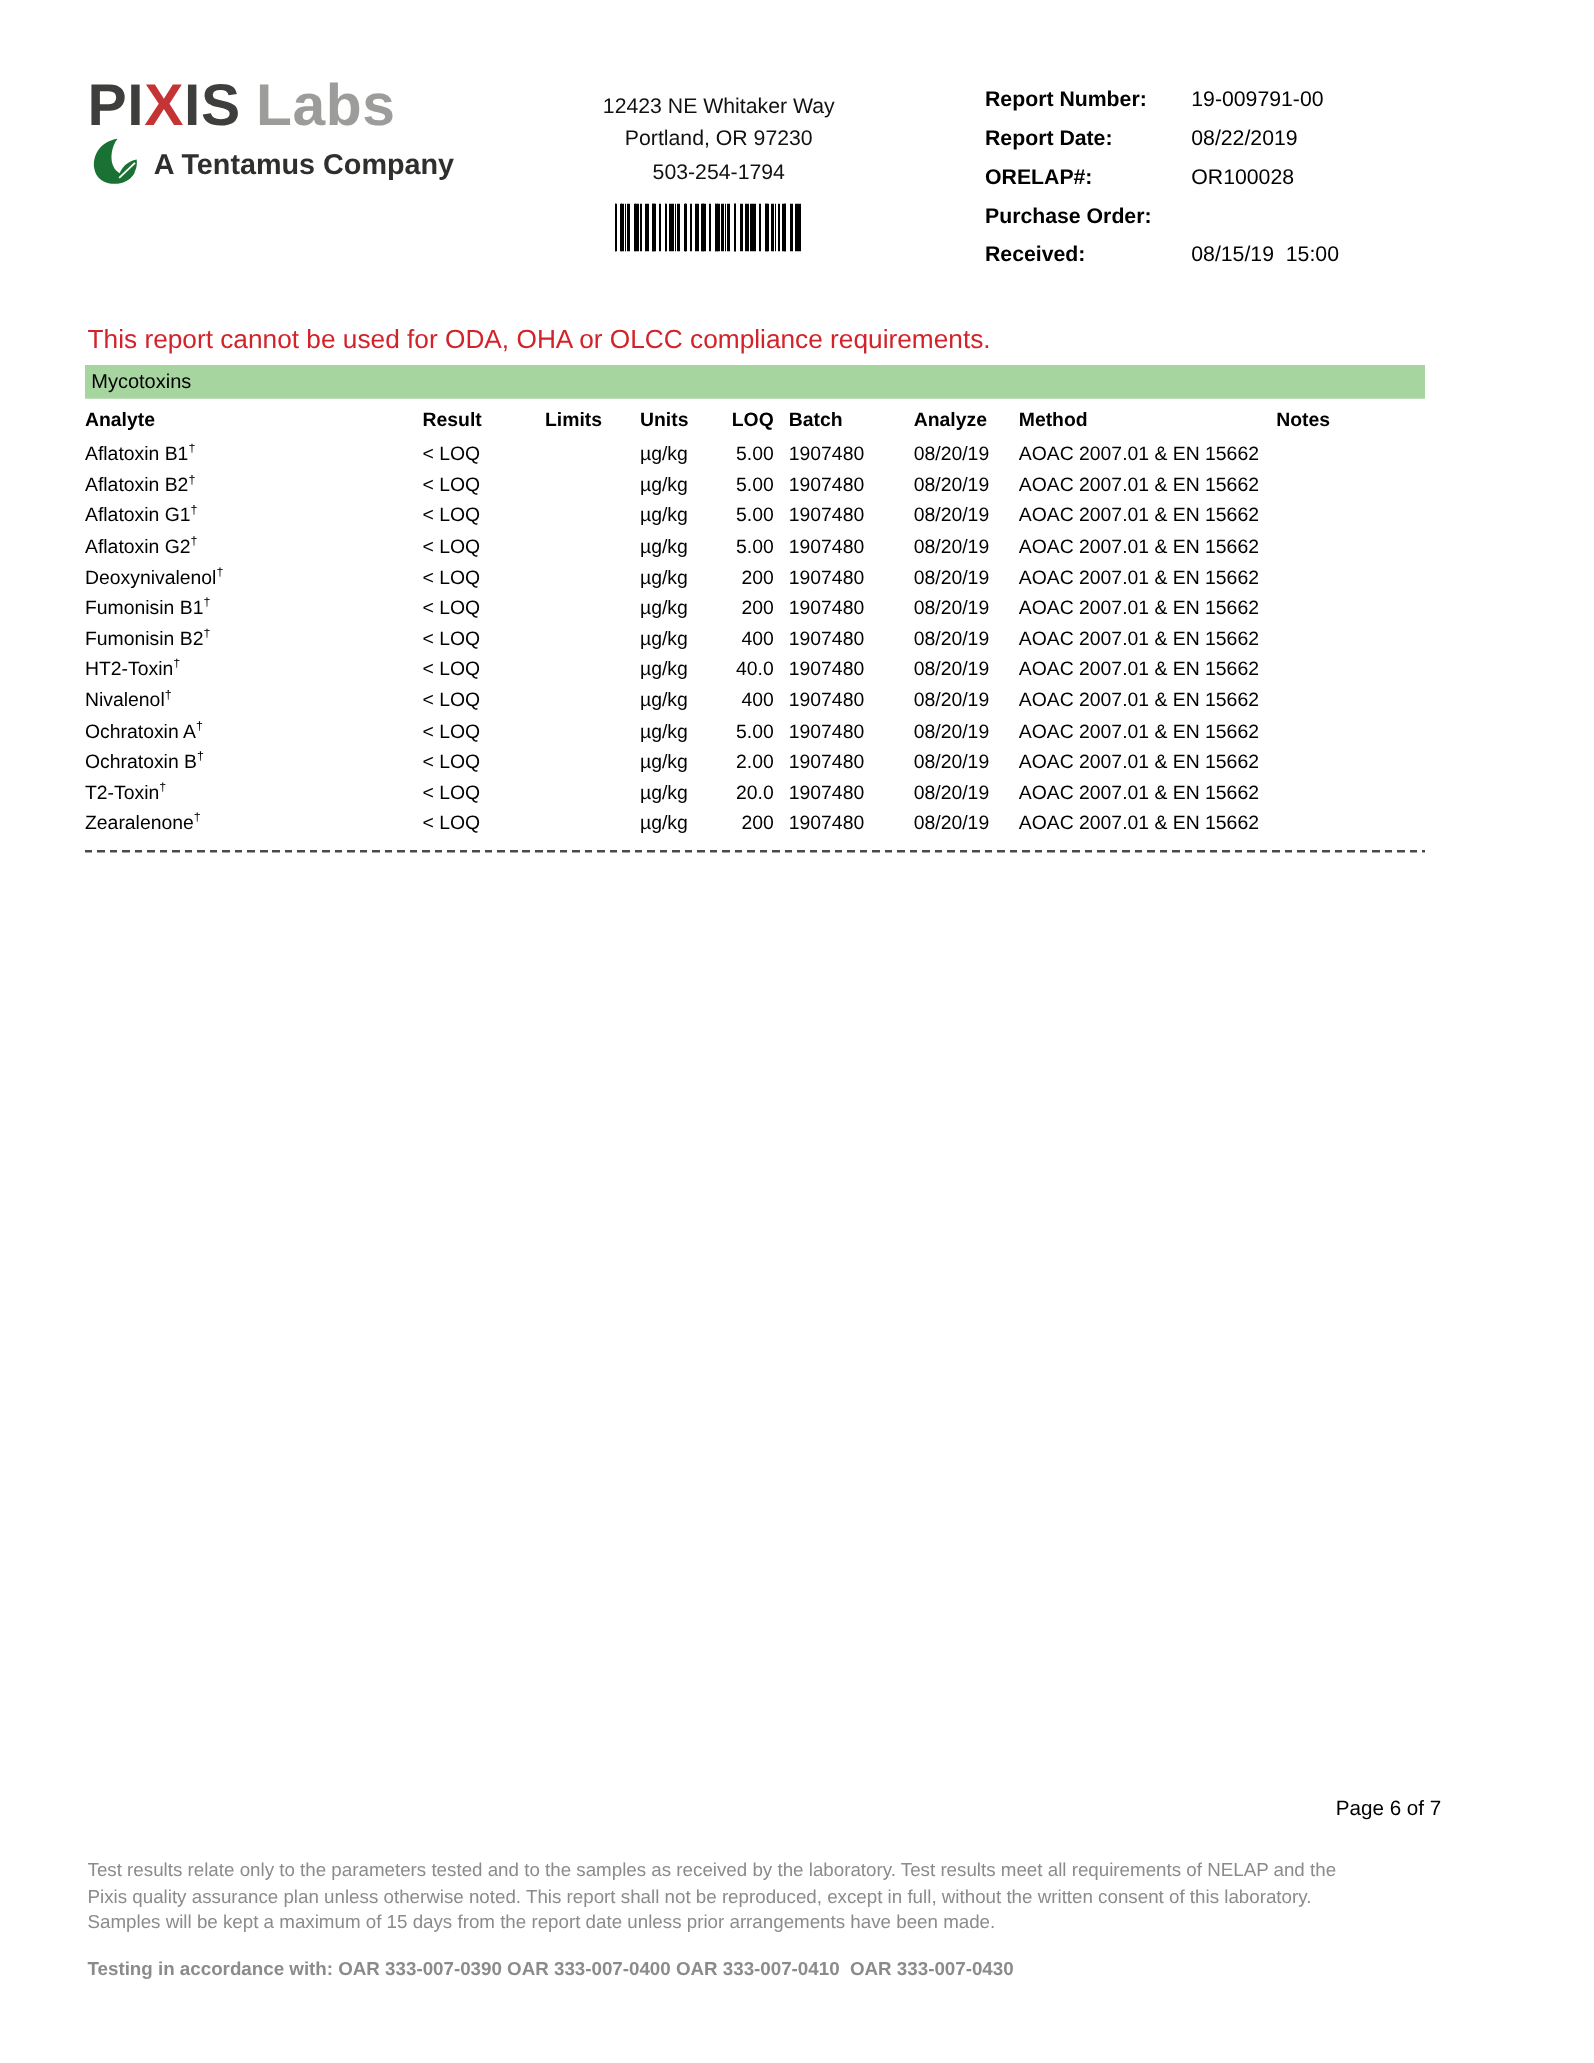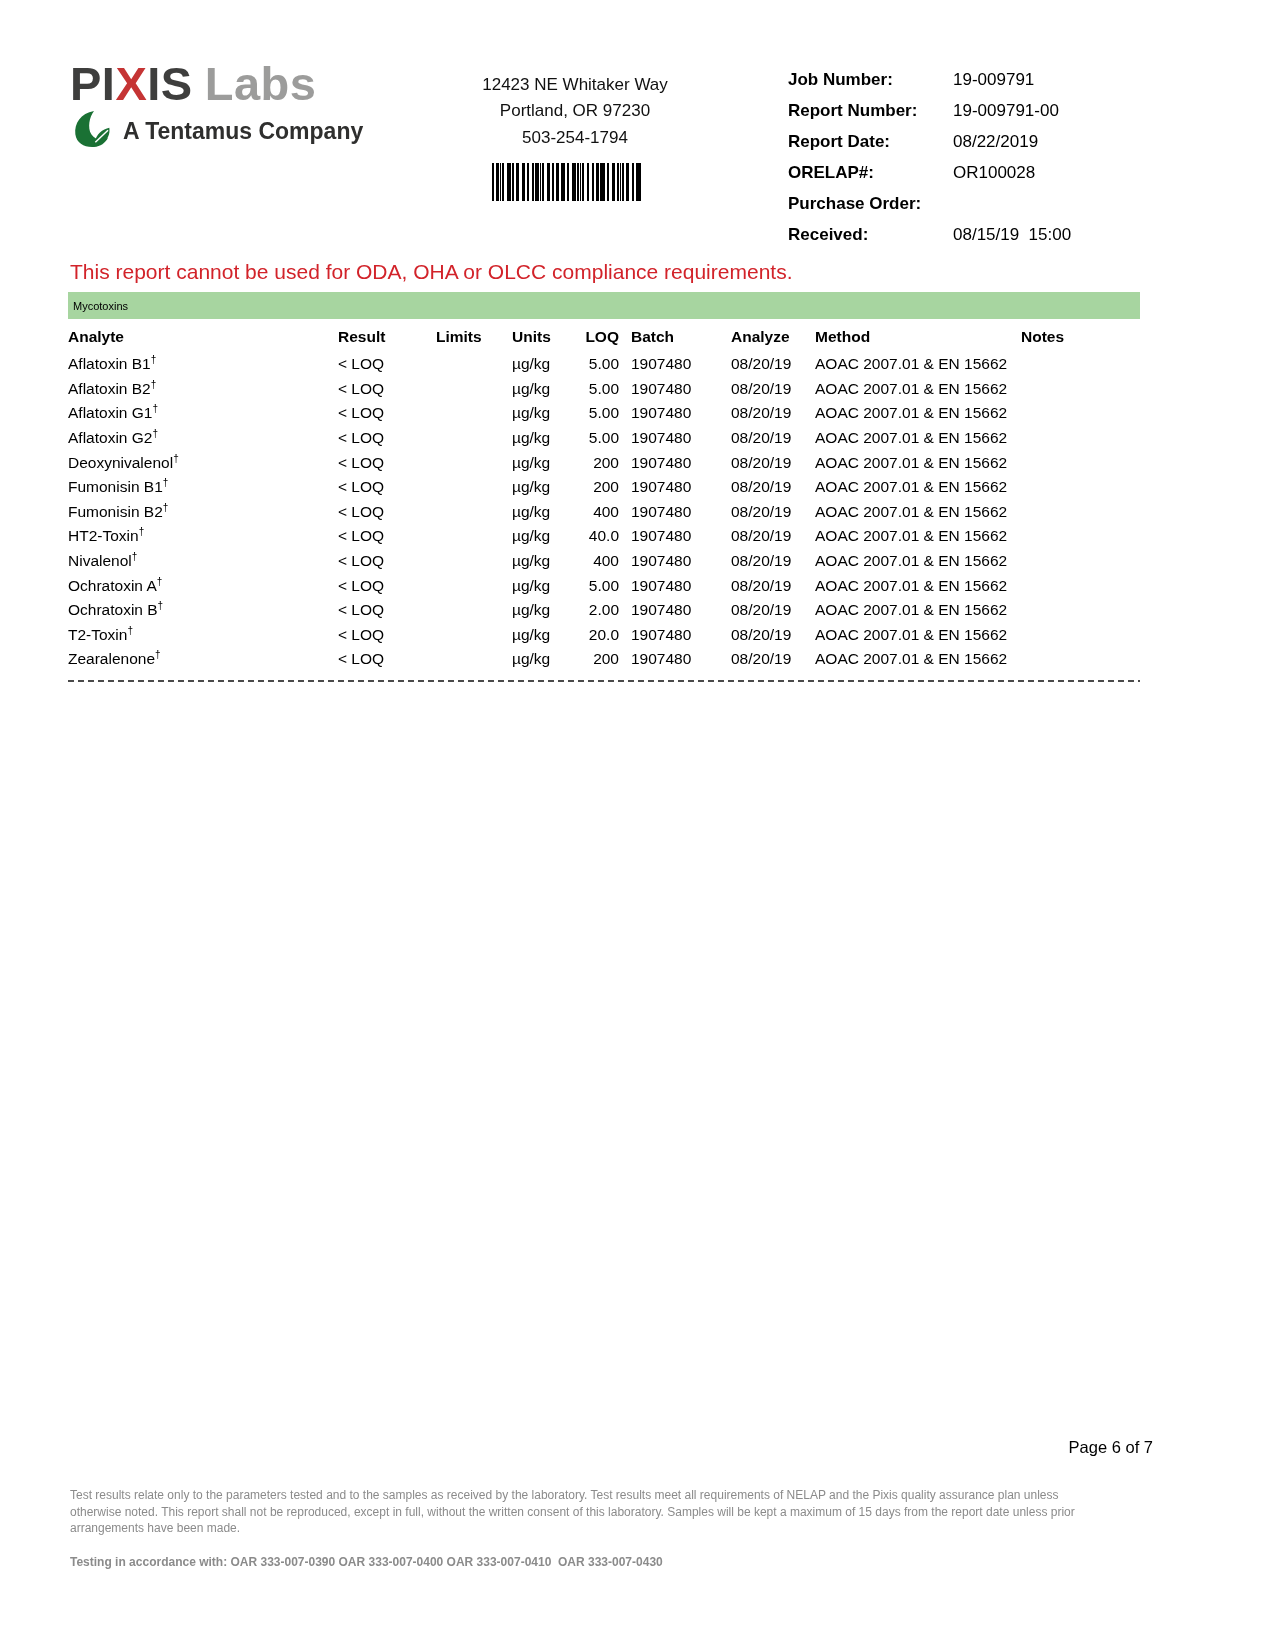--- a/index.html
+++ b/index.html
@@ -32,40 +32,40 @@
   .info { position:absolute; left:788px; top:70px; width:430px; }
   .info-row { display:flex; align-items:baseline; margin-bottom:11px; font-size:17px; }
   .info-label { width:165px; font-weight:700; flex:none; }
   .info-value { white-space:pre; }
 
   
   .notice { position:absolute; left:70px; top:260px; color:#d2232a; font-size:21px; }
 
   .banner { position:absolute; left:68px; top:292px; width:1072px; height:27px;
             background:#a7d5a0; display:flex; align-items:center; padding-left:5px;
-            font-size:11px; color:#000; }
+            font-size:16px; color:#000; }
 
   
   .results-table { position:absolute; left:68px; top:322px; width:1072px; }
   .trow { display:grid;
           grid-template-columns:270px 98px 76px 62px 45px 112px 84px 206px 1fr;
           align-items:center; }
   .thead-row { height:30px; font-weight:700; font-size:15.5px; }
   .tbody .trow { height:24.6px; font-size:15.5px; }
   .cell { overflow:hidden; white-space:nowrap; }
   .col-loq { text-align:right; }
   .col-batch { padding-left:12px; }
   .col-analyte sup { font-size:10px; line-height:0; }
   .dashline { margin-top:8px; height:2px;
     background:repeating-linear-gradient(90deg,#4a4a4a 0 6px,transparent 6px 10px); }
 
   
   .page-label { position:absolute; top:1438px; right:122px; font-size:16.5px; color:#000; }
   .footer { position:absolute; left:70px; top:1487px; width:1008px;
-            color:#8b8b8b; font-size:12px; line-height:1.38; }
+            color:#8b8b8b; font-size:15px; line-height:1.38; }
   .footer p { margin:0; }
   .footer .accordance { margin-top:17px; white-space:pre-wrap;font-weight:bold; }
   .disclaimer { white-space:normal; }
 </style>
 </head>
 <body>
 
 <div class="page">
 
   <div class="logo">
@@ -85,24 +85,20 @@
   <div class="address">
     <div>12423 NE Whitaker Way</div>
     <div>Portland, OR 97230</div>
     <div>503-254-1794</div>
   </div>
 
   <div class="barcode"></div>
 
   <div class="info">
     <div class="info-row">
-      <span class="info-label">Job Number:</span>
-      <span class="info-value">19-009791</span>
-    </div>
-    <div class="info-row">
       <span class="info-label">Report Number:</span>
       <span class="info-value">19-009791-00</span>
     </div>
     <div class="info-row">
       <span class="info-label">Report Date:</span>
       <span class="info-value">08/22/2019</span>
     </div>
     <div class="info-row">
       <span class="info-label">ORELAP#:</span>
       <span class="info-value">OR100028</span>

